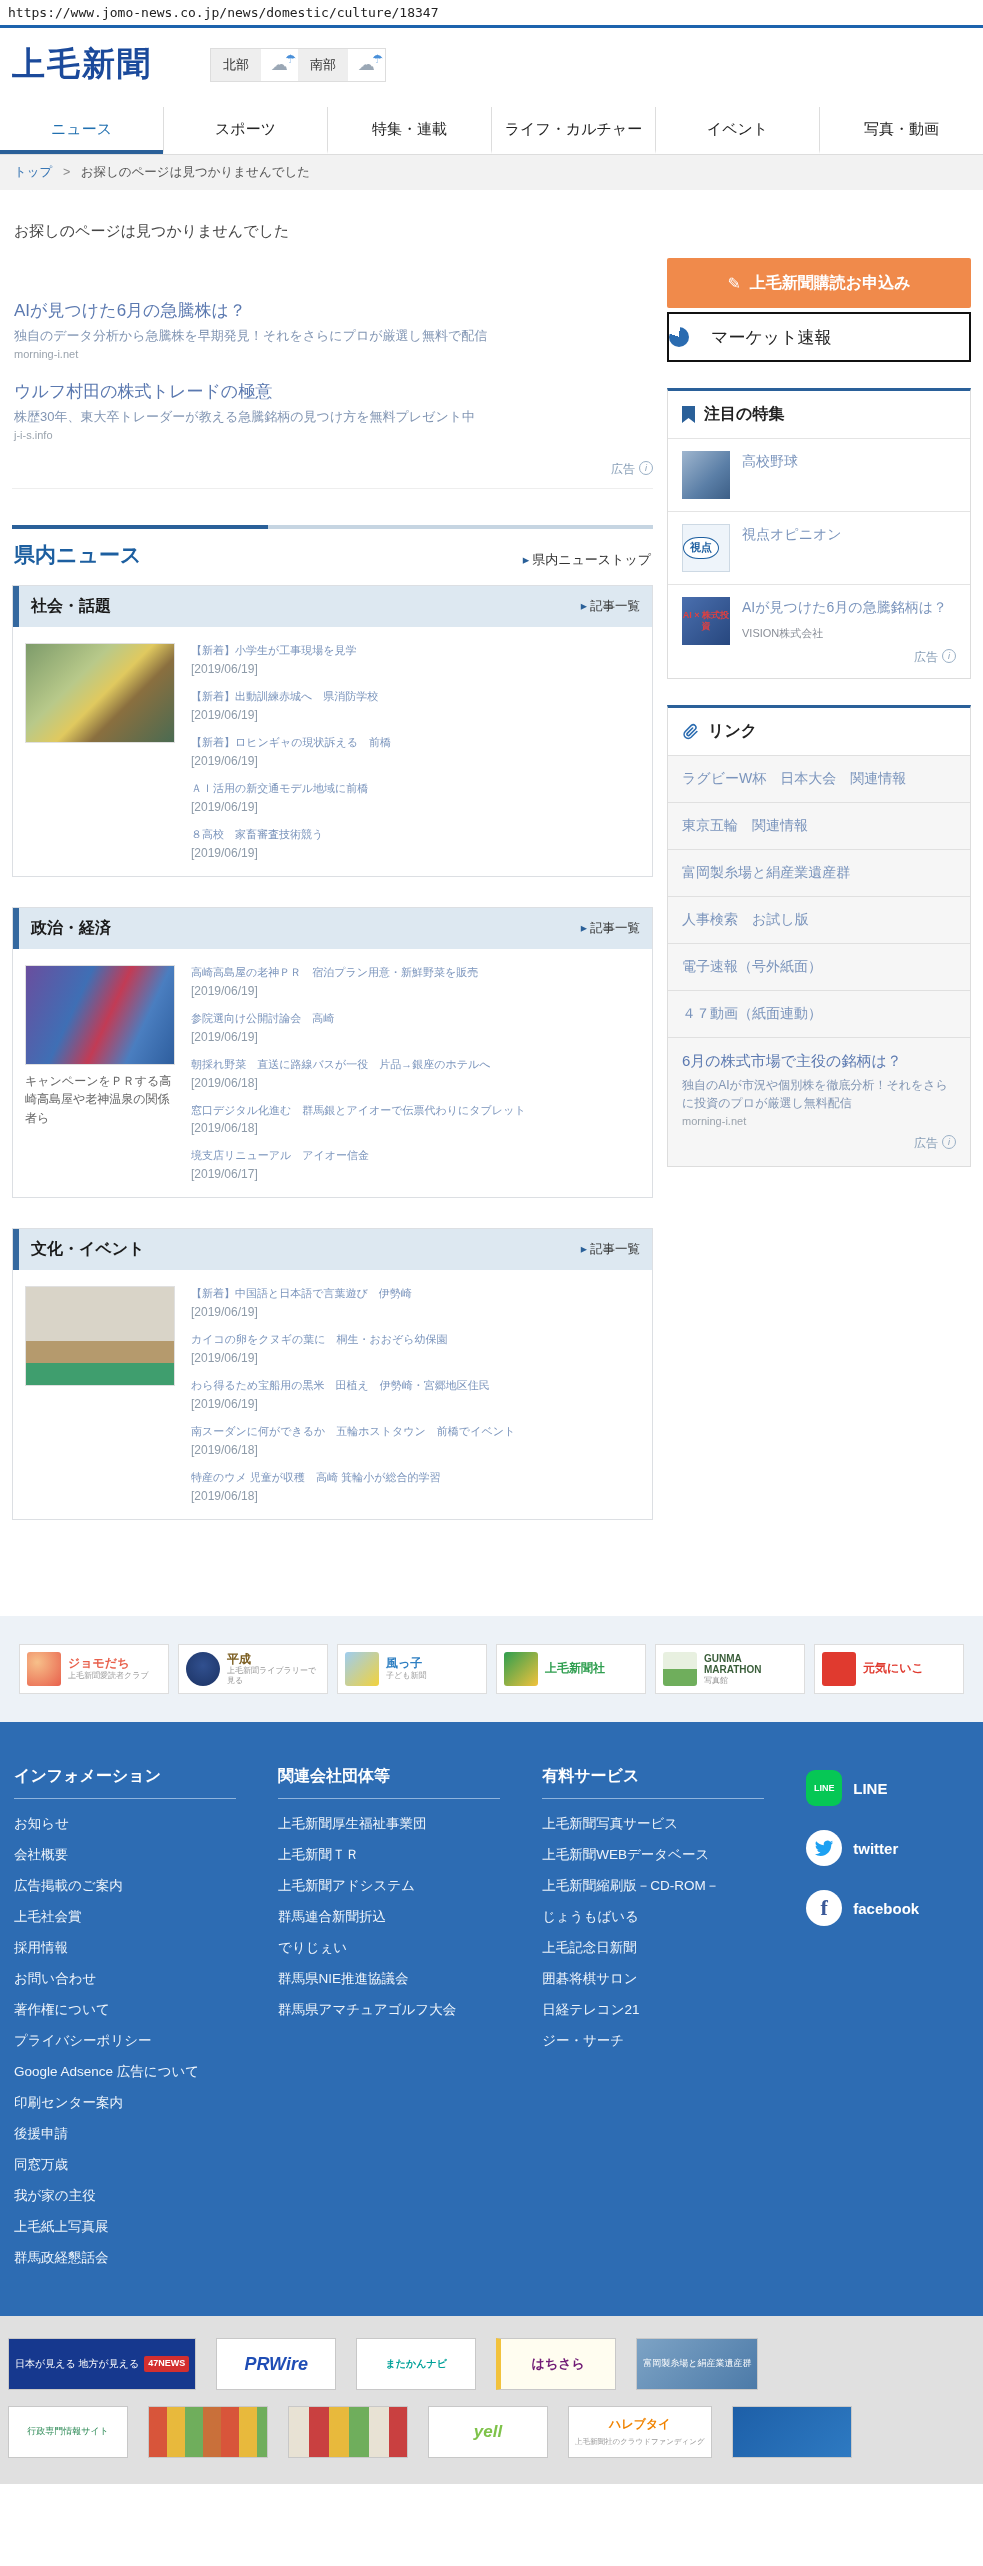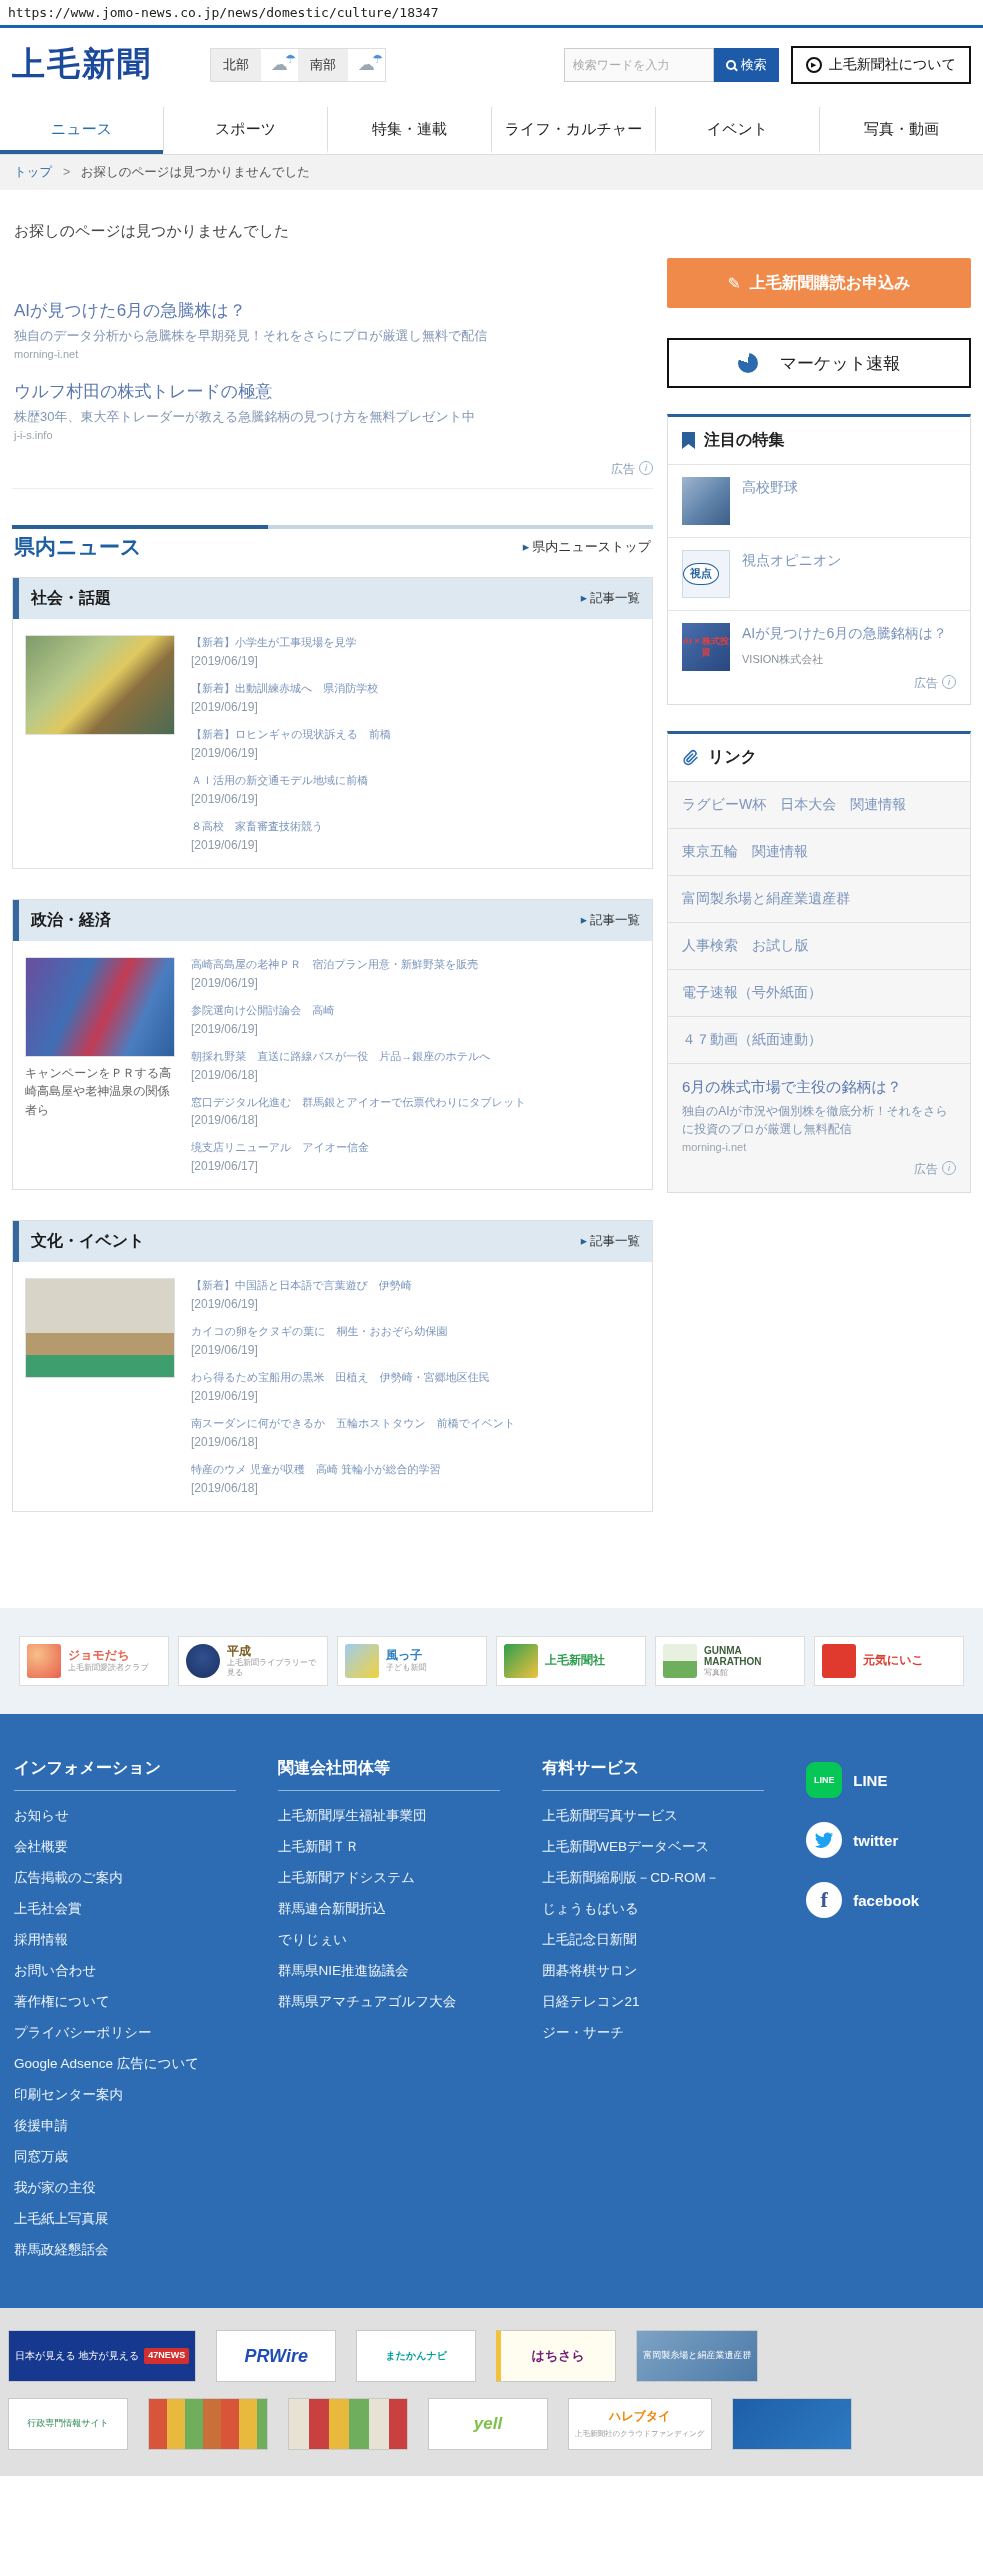--- a/index.html
+++ b/index.html
@@ -40,21 +40,21 @@
   
   .notfound{font-size:15px;color:#444;margin:8px 0 0 2px}
   .adblock{margin-top:58px;padding:0 0 10px 2px;border-bottom:1px solid #eee}
   .ad-item{margin-bottom:20px;cursor:pointer}
   .ad-title{font-size:17px;color:#5b79b0}
   .ad-desc{font-size:13px;color:#8195b3;margin-top:5px}
   .ad-domain{font-size:11px;color:#9aa3ad;margin-top:3px}
   .ad-note{display:flex;justify-content:flex-end;align-items:flex-start;gap:4px;font-size:12px;color:#8aa0b8}
   .info-icon{display:inline-flex;width:14px;height:14px;border:1px solid #9ab0c6;border-radius:50%;align-items:center;justify-content:center;font-size:9px;color:#8aa0b8;font-style:italic}
   .ln-border{height:4px;background:linear-gradient(to right,#2a6099 0 40%,#c6d5e2 40% 100%);margin-top:36px}
-  .ln-head{display:flex;align-items:center;justify-content:space-between;margin:4px 2px 16px}
+  .ln-head{display:flex;align-items:flex-end;justify-content:space-between;margin:12px 2px 16px}
   .ln-title{font-size:21px;font-weight:bold;color:#1d5fa0}
   .more-link{font-size:13px;color:#333;cursor:pointer}
   .more-link .arr,.sec-more .arr{color:#2a6099;margin-right:3px}
   .section-card{border:1px solid #dcdfe3;margin-bottom:30px;background:#fff}
   .sec-head{background:#dde8f1;border-left:6px solid #34689f;padding:10px 12px;display:flex;align-items:center;justify-content:space-between}
   .sec-title{font-size:16px;font-weight:bold;color:#1a1a1a}
   .sec-more{font-size:12.5px;color:#333;cursor:pointer}
   .sec-body{display:flex;gap:16px;padding:16px 12px}
   .thumb-col{width:150px;flex:none}
   .news-thumb{width:150px;height:100px;border:1px solid #e0e0e0;cursor:pointer}
@@ -63,21 +63,21 @@
   [data-thumb="children-event-hall"]{background:linear-gradient(180deg,#d9d4c8 0 55%,#b59a6d 55% 78%,#3f9e6e 78% 100%)}
   .thumb-caption{font-size:12px;color:#666;margin-top:7px;line-height:1.55}
   .article-list{flex:1;min-width:0}
   .article{margin-bottom:13px;cursor:pointer}
   .article:last-child{margin-bottom:0}
   .a-title{font-size:11px;color:#7a94bc;line-height:1.45}
   .a-date{font-size:12px;color:#8d9aa8;margin-top:3px}
   
   .subscribe-btn{background:#f08a4b;color:#fff;font-size:16px;font-weight:bold;height:50px;display:flex;align-items:center;justify-content:center;gap:9px;border-radius:2px;cursor:pointer}
   .pencil{font-size:16px}
-  .market-btn{margin-top:30px;background:#fff;border:2px solid #111;height:50px;display:flex;align-items:center;justify-content:center;gap:22px;font-size:17px;color:#222;cursor:pointer}
+  .market-btn{margin-top:4px;background:#fff;border:2px solid #111;height:50px;display:flex;align-items:center;gap:22px;font-size:17px;color:#222;cursor:pointer}
   .clock-pie{width:20px;height:20px;border-radius:50%;background:conic-gradient(from 290deg,#fff 0 75deg,#2a6bb0 75deg 360deg)}
   .side-box{margin-top:26px;border:1px solid #ddd;border-top:3px solid #2a6099;background:#fff}
   .box-head{display:flex;align-items:center;gap:9px;padding:13px 14px;font-size:16px;font-weight:bold;color:#222}
   .bookmark{width:13px;height:17px;background:#2a6099;clip-path:polygon(0 0,100% 0,100% 100%,50% 70%,0 100%)}
   .feat-item{border-top:1px solid #e4e4e4;padding:12px 14px;display:flex;gap:12px;cursor:pointer}
   .feat-thumb{width:48px;height:48px;flex:none;display:flex;align-items:center;justify-content:flex-start;text-align:center;font-size:9px;line-height:1.2}
   [data-thumb="baseball-batter"]{background:linear-gradient(135deg,#9fb6cf 0%,#5a7ea6 60%,#3c5e86 100%)}
   [data-thumb="shiten-logo"]{background:#eef4fa;border:1px solid #cdd9e4;color:#1d5fa0;font-weight:bold;font-size:11px}
   [data-thumb="shiten-logo"] span{border:1px solid #1d5fa0;border-radius:50%/60%;padding:3px 6px;background:#fff}
   [data-thumb="ai-stock-ad"]{background:linear-gradient(135deg,#4a6fae,#27477e);color:#e04040;font-weight:bold}
@@ -147,31 +147,20 @@
   <div class="weather">
     <div class="w-unit">
       <span class="w-label">北部</span>
       <span class="w-icon">☁<span class="umb">☂</span></span>
     </div>
     <div class="w-unit">
       <span class="w-label">南部</span>
       <span class="w-icon">☁<span class="umb">☂</span></span>
     </div>
   </div>
-  <div class="search-area">
-    <input class="search-input" placeholder="検索ワードを入力" style="">
-    <button class="search-btn">
-      <span class="mag"></span>
-      <span>検索</span>
-    </button>
-    <button class="about-btn">
-      <span class="play-circle">▶</span>
-      <span>上毛新聞社について</span>
-    </button>
-  </div>
 </div>
 
 <div class="nav">
   <div class="tab active">ニュース</div>
   <div class="tab">スポーツ</div>
   <div class="tab">特集・連載</div>
   <div class="tab">ライフ・カルチャー</div>
   <div class="tab">イベント</div>
   <div class="tab">写真・動画</div>
 </div>

